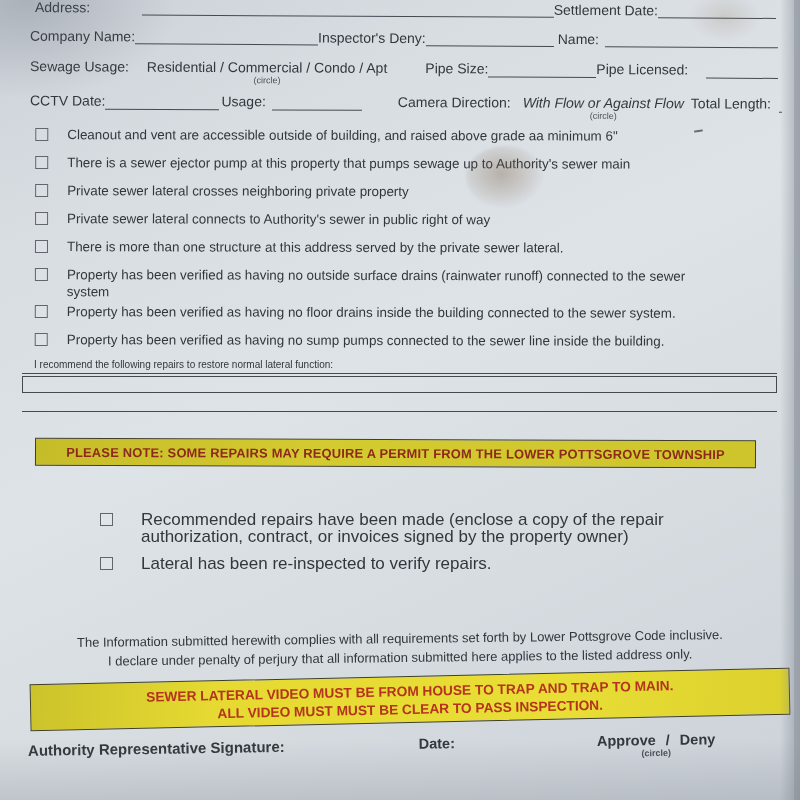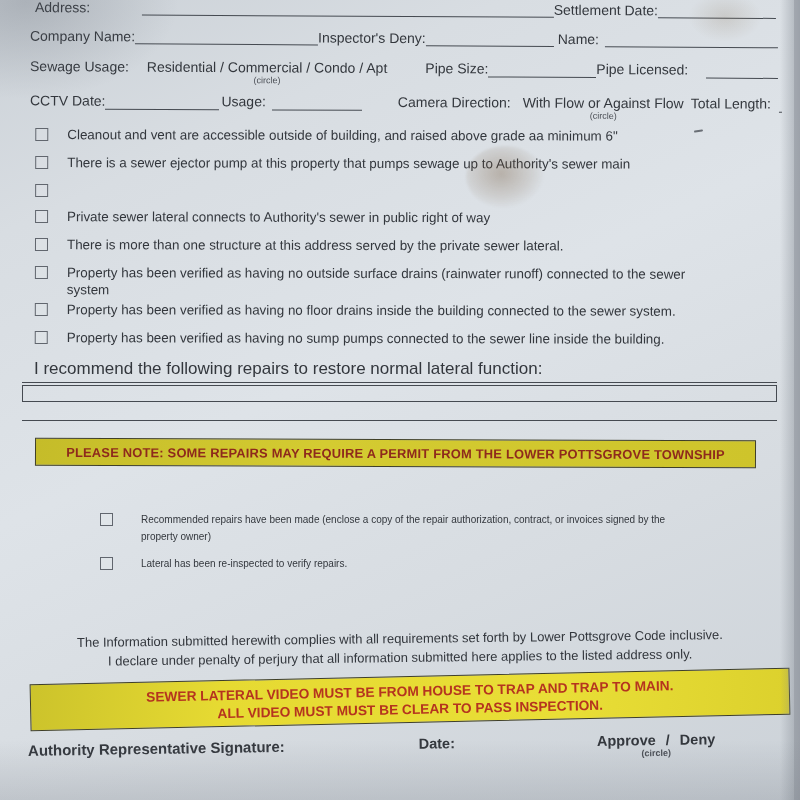--- a/index.html
+++ b/index.html
@@ -23,54 +23,54 @@
   .stain2 { position:absolute; left:688px; top:-8px; width:74px; height:50px; border-radius:50%;
             background:radial-gradient(ellipse, rgba(122,98,66,.17), transparent 70%); pointer-events:none; }
   .pen-dash { position:absolute; left:694px; top:130px; width:9px; height:2px; background:#565b62; border-radius:1px; transform:rotate(-8deg); opacity:.85; }
 
   
   .frow { position:absolute; display:flex; align-items:flex-end; font-size:14px; }
   .lbl  { white-space:nowrap; }
   .line { border-bottom:1.6px solid #454a51; height:15px; }
   .grow { flex:1; }
   .sp   { height:1px; }
-  .it   { }
+  .it   { font-style:italic; }
   .circ { font-size:9px; color:#4a4e55; text-align:center; line-height:10px; }
   .optcol { display:flex; flex-direction:column; }
 
   #row-address { top:1px;  left:35px; right:24px; transform:rotate(.3deg); }
   #row-company { top:30px; left:30px; right:22px; transform:rotate(.35deg); }
   #row-sewage  { top:60px; left:30px; right:22px; align-items:flex-start; transform:rotate(.3deg); }
   #row-sewage .line { height:16px; }
   #row-cctv    { top:94px; left:30px; right:18px; align-items:flex-start; transform:rotate(.25deg); }
   #row-cctv .line { height:16px; }
 
   #checklist { position:absolute; top:127px; left:35px; right:20px; font-size:13.4px; line-height:17px; transform:rotate(.15deg); }
   .chk-item { display:flex; margin-bottom:11px; }
   .box { flex:none; width:11px; height:11px; border:1.6px solid #61666e; margin-top:2px; background:rgba(255,255,255,.10); }
   .chk-text { margin-left:19px; }
   .chk-item.two .chk-text { max-width:628px; }
   .chk-item.two { margin-bottom:3px; }
 
-  #repairs { position:absolute; top:359px; left:22px; right:23px; font-size:17px; }
+  #repairs { position:absolute; top:359px; left:22px; right:23px; font-size:10px; }
   .rp-prompt { border-bottom:1.6px solid #454a51; padding:0 0 3px 12px; }
   .rp-box  { margin-top:2px; height:15px; border:1.5px solid #454a51; }
   .rp-line { margin-top:17px; border-bottom:1.6px solid #454a51; height:1px; }
 
   .banner { border:1.6px solid #3f3f27; font-weight:bold; display:flex; align-items:center; justify-content:center; }
   #banner1 { position:absolute; top:439px; left:35px; right:44px; height:26px;
              background:linear-gradient(100deg,#c5bc29,#d4cb31 40%,#cec42b);
              color:#8e2a1c; font-size:12.9px; letter-spacing:.2px; transform:rotate(.2deg); }
   #banner2 { position:absolute; top:676px; left:30px; right:10px; height:47px;
              background:linear-gradient(95deg,#ccc32b,#e6da32 25%,#e9de36 70%,#dcd12d);
              color:#b5341f; font-size:13.7px; line-height:17.5px; flex-direction:column;
              justify-content:flex-start; padding-top:6px; box-sizing:border-box; transform:rotate(-1.25deg); }
 
   #row-plumber { top:487px; left:28px; right:24px; font-weight:bold; font-size:14.3px; }
-  #plumber-checks { position:absolute; top:511px; left:100px; font-size:10px; line-height:17px; }
+  #plumber-checks { position:absolute; top:511px; left:100px; font-size:17px; line-height:17px; }
   .pchk { display:flex; }
   .pchk .chk-text { margin-left:28px; max-width:545px; }
   #pchk-0 { margin-bottom:10px; }
   #pchk-1 { margin-bottom:11px; }
 
   #affirmation { position:absolute; top:630px; left:0; right:0; text-align:center; font-size:13px; line-height:18.5px; transform:rotate(-.7deg); }
 
   #row-authority { top:736px; left:28px; right:20px; align-items:flex-start; font-weight:bold; transform:rotate(-.9deg); }
   .auth-sig  { font-size:15px; }
   .auth-date { font-size:14.5px; margin-left:134px; }
@@ -129,20 +129,21 @@
     <div class="chk-item">
       <span class="box"></span>
       <span class="chk-text">Cleanout and vent are accessible outside of building, and raised above grade aa minimum 6"</span>
     </div>
     <div class="chk-item">
       <span class="box"></span>
       <span class="chk-text">There is a sewer ejector pump at this property that pumps sewage up to Authority's sewer main</span>
     </div>
     <div class="chk-item">
       <span class="box"></span>
+      <span class="chk-text">Private sewer lateral crosses neighboring private property</span>
     </div>
     <div class="chk-item">
       <span class="box"></span>
       <span class="chk-text">Private sewer lateral connects to Authority's sewer in public right of way</span>
     </div>
     <div class="chk-item">
       <span class="box"></span>
       <span class="chk-text">There is more than one structure at this address served by the private sewer lateral.</span>
     </div>
     <div class="chk-item two">

